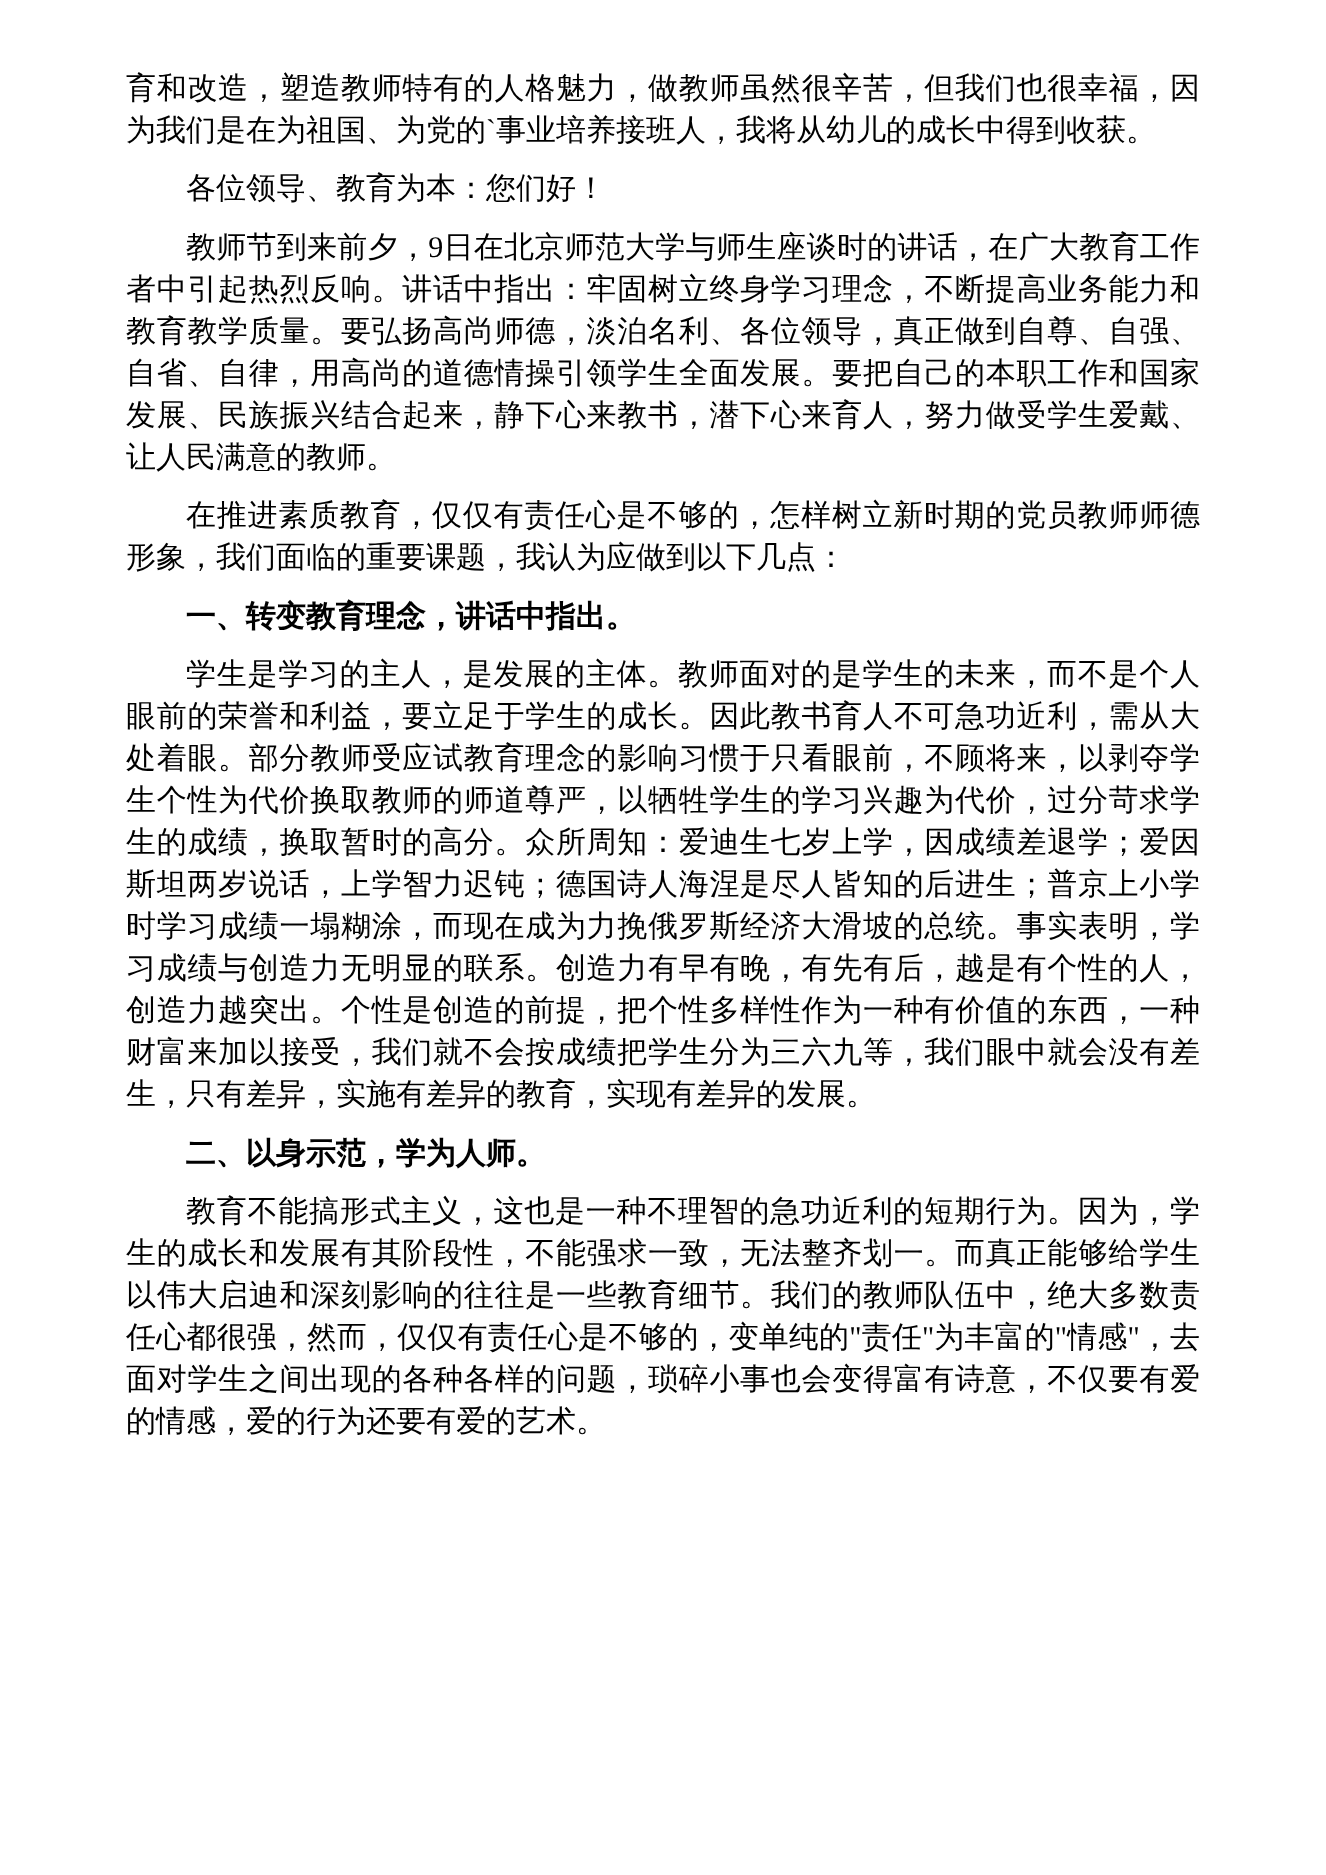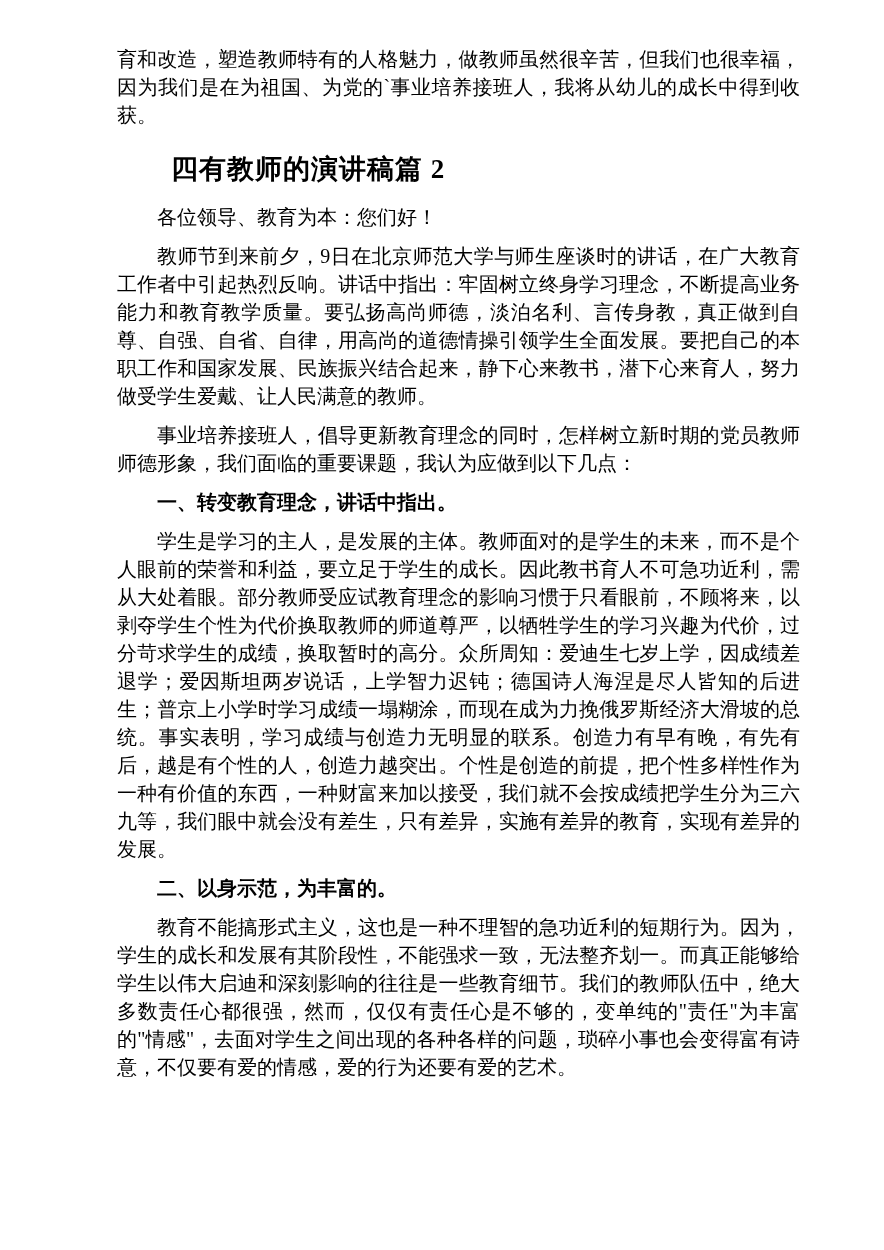--- a/index.html
+++ b/index.html
@@ -7,21 +7,21 @@
     padding: 0;
     background: #ffffff;
   }
   .page {
     position: relative;
     width: 884px;
     height: 1250px;
     margin: 0 auto;
     background: #ffffff;
     box-sizing: border-box;
-    padding: 45px 84px 0 117px;
+    padding: 45px 84px 0 84px;
     color: #000000;
     font-family: "Liberation Serif", "DejaVu Serif", serif;
     font-size: 20px;
     line-height: 28px;
     text-align: justify;
     overflow: hidden;
   }
   .par {
     margin: 0 0 11px 0;
     text-indent: 2em;
@@ -44,31 +44,30 @@
     text-indent: 2em;
   }
 </style>
 </head>
 <body>
 
 <div class="page">
 
   <p class="par no-indent">育和改造，塑造教师特有的人格魅力，做教师虽然很辛苦，但我们也很幸福，因为我们是在为祖国、为党的`事业培养接班人，我将从幼儿的成长中得到收获。</p>
 
-  <h1 class="doc-title">四有教师的演讲稿篇 2</h1>
 
   <p class="par">各位领导、教育为本：您们好！</p>
 
-  <p class="par">教师节到来前夕，9日在北京师范大学与师生座谈时的讲话，在广大教育工作者中引起热烈反响。讲话中指出：牢固树立终身学习理念，不断提高业务能力和教育教学质量。要弘扬高尚师德，淡泊名利、言传身教，真正做到自尊、自强、自省、自律，用高尚的道德情操引领学生全面发展。要把自己的本职工作和国家发展、民族振兴结合起来，静下心来教书，潜下心来育人，努力做受学生爱戴、让人民满意的教师。</p>
+  <p class="par">教师节到来前夕，9日在北京师范大学与师生座谈时的讲话，在广大教育工作者中引起热烈反响。讲话中指出：牢固树立终身学习理念，不断提高业务能力和教育教学质量。要弘扬高尚师德，淡泊名利、各位领导，真正做到自尊、自强、自省、自律，用高尚的道德情操引领学生全面发展。要把自己的本职工作和国家发展、民族振兴结合起来，静下心来教书，潜下心来育人，努力做受学生爱戴、让人民满意的教师。</p>
 
 
 
-  <p class="par">事业培养接班人，倡导更新教育理念的同时，怎样树立新时期的党员教师师德形象，我们面临的重要课题，我认为应做到以下几点：</p>
+  <p class="par">在推进素质教育，仅仅有责任心是不够的，怎样树立新时期的党员教师师德形象，我们面临的重要课题，我认为应做到以下几点：</p>
 
   <p class="sub-heading">一、转变教育理念，讲话中指出。</p>
 
   <p class="par">学生是学习的主人，是发展的主体。教师面对的是学生的未来，而不是个人眼前的荣誉和利益，要立足于学生的成长。因此教书育人不可急功近利，需从大处着眼。部分教师受应试教育理念的影响习惯于只看眼前，不顾将来，以剥夺学生个性为代价换取教师的师道尊严，以牺牲学生的学习兴趣为代价，过分苛求学生的成绩，换取暂时的高分。众所周知：爱迪生七岁上学，因成绩差退学；爱因斯坦两岁说话，上学智力迟钝；德国诗人海涅是尽人皆知的后进生；普京上小学时学习成绩一塌糊涂，而现在成为力挽俄罗斯经济大滑坡的总统。事实表明，学习成绩与创造力无明显的联系。创造力有早有晚，有先有后，越是有个性的人，创造力越突出。个性是创造的前提，把个性多样性作为一种有价值的东西，一种财富来加以接受，我们就不会按成绩把学生分为三六九等，我们眼中就会没有差生，只有差异，实施有差异的教育，实现有差异的发展。</p>
 
-  <p class="sub-heading">二、以身示范，为丰富的。</p>
+  <p class="sub-heading">二、以身示范，学为人师。</p>
 
   <p class="par">教育不能搞形式主义，这也是一种不理智的急功近利的短期行为。因为，学生的成长和发展有其阶段性，不能强求一致，无法整齐划一。而真正能够给学生以伟大启迪和深刻影响的往往是一些教育细节。我们的教师队伍中，绝大多数责任心都很强，然而，仅仅有责任心是不够的，变单纯的"责任"为丰富的"情感"，去面对学生之间出现的各种各样的问题，琐碎小事也会变得富有诗意，不仅要有爱的情感，爱的行为还要有爱的艺术。</p>
 
 </div>
 
 </body></html>

